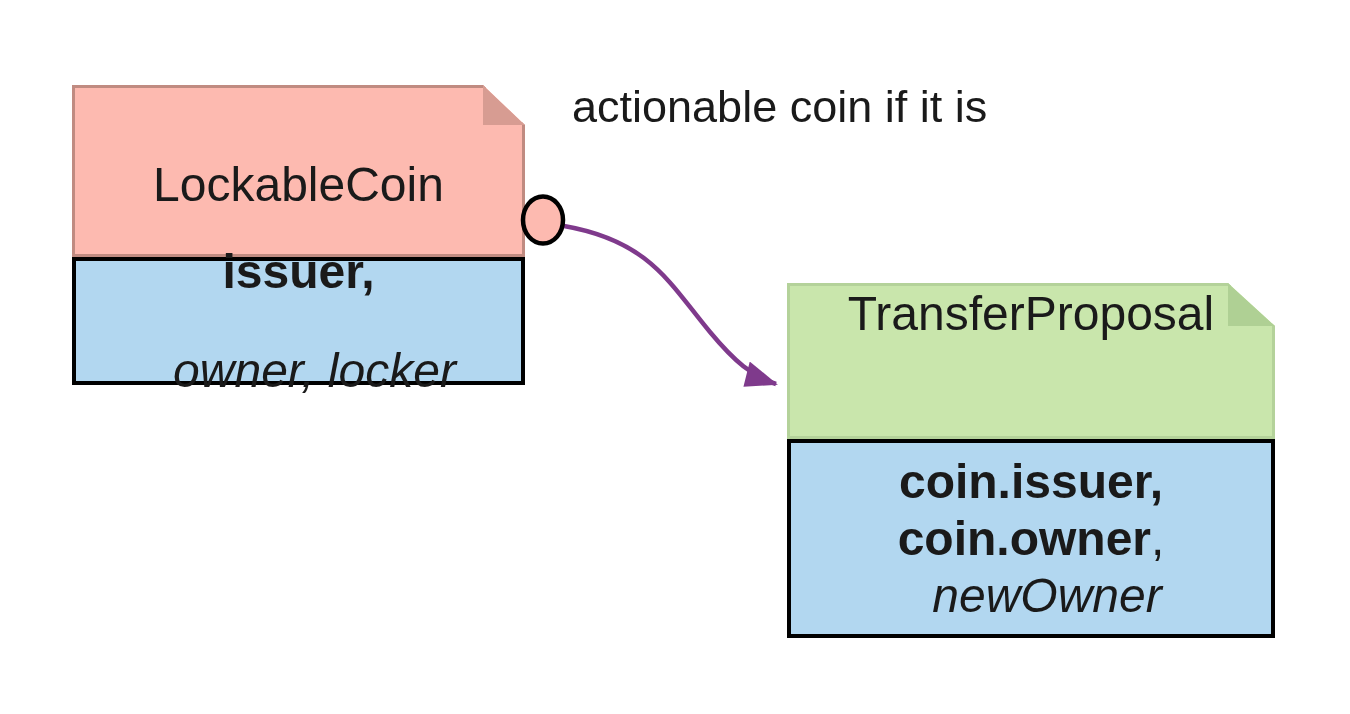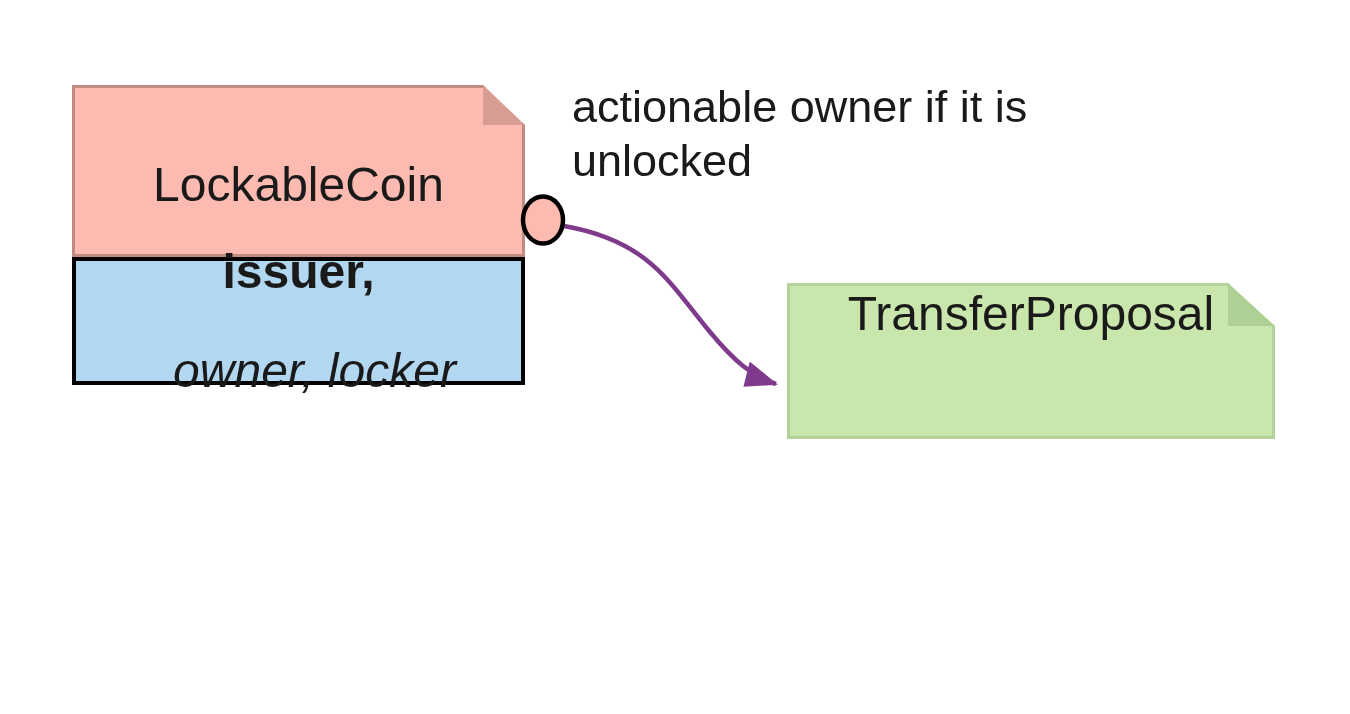--- a/index.html
+++ b/index.html
@@ -132,24 +132,28 @@
   <div class="attrs lc">
     <div class="b">issuer,</div>
     <div class="i">owner, locker</div>
   </div>
 
   <div class="note green">
     <div class="flap"></div>
     <div class="note-title">TransferProposal</div>
   </div>
 
+  <div class="attrs tp">
+    <div class="b">coin.issuer,</div>
+    <div><span class="b">coin.owner</span><span>,</span></div>
+    <div class="i">newOwner</div>
+  </div>
 
   <div class="annotation">
-    <div>actionable owner if it is</div>
-    <div>unlocked</div>
+    <div>actionable coin if it is</div>
   </div>
 
   <svg class="overlay" viewBox="0 0 1350 714" xmlns="http://www.w3.org/2000/svg">
     <defs>
       <marker id="ah" markerUnits="userSpaceOnUse" markerWidth="40" markerHeight="30" refX="32" refY="13" orient="auto">
         <path class="arrow-head" d="M0,0 L34,13 L2,26 Z"></path>
       </marker>
     </defs>
     <path class="arrow-line" d="M 564 226 C 650 241, 670 284, 710 332 C 735 362, 752 376, 776 384" marker-end="url(#ah)"></path>
     <ellipse class="port" cx="543" cy="220" rx="20" ry="23.5"></ellipse>

